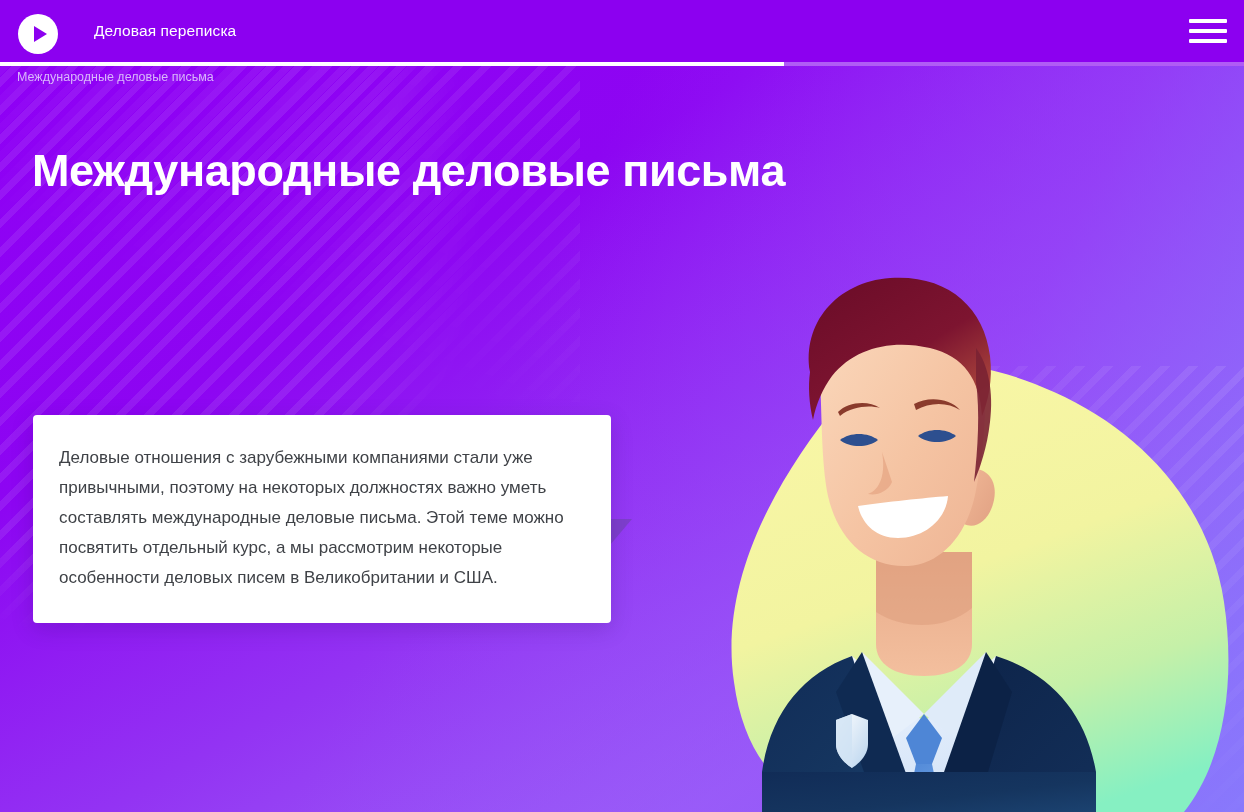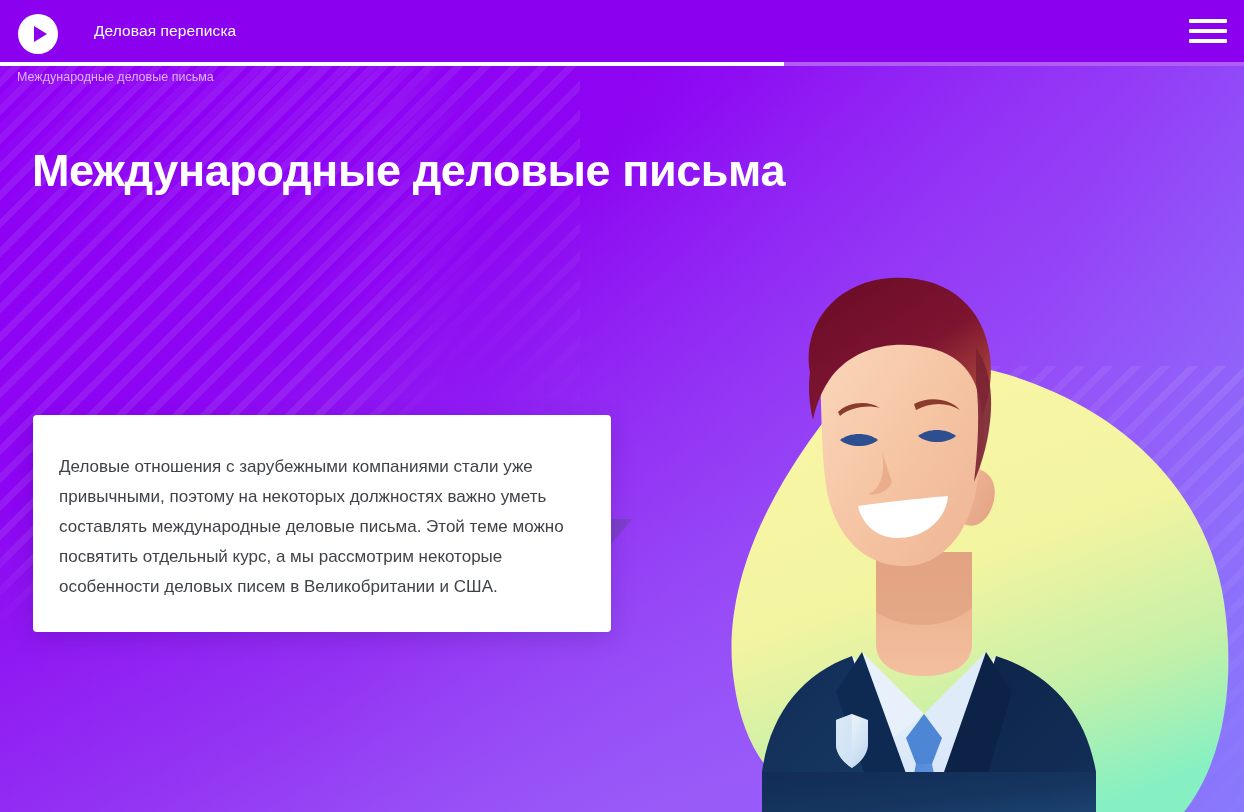--- a/index.html
+++ b/index.html
@@ -142,21 +142,21 @@
     z-index:30;
     white-space:nowrap;
   }
 
   
   #intro-card {
     position:absolute; top:415px; left:33px;
     width:578px;
     background:#ffffff;
     border-radius:4px;
-    padding:37px 36px 30px 26px;
+    padding:28px 36px 30px 26px;
     box-shadow:0 6px 22px rgba(40,0,90,0.18);
     z-index:35;
   }
   #intro-text {
     color:#3f4247;
     font-size:17px;
     line-height:30px;
     font-weight:400;
   }
   

